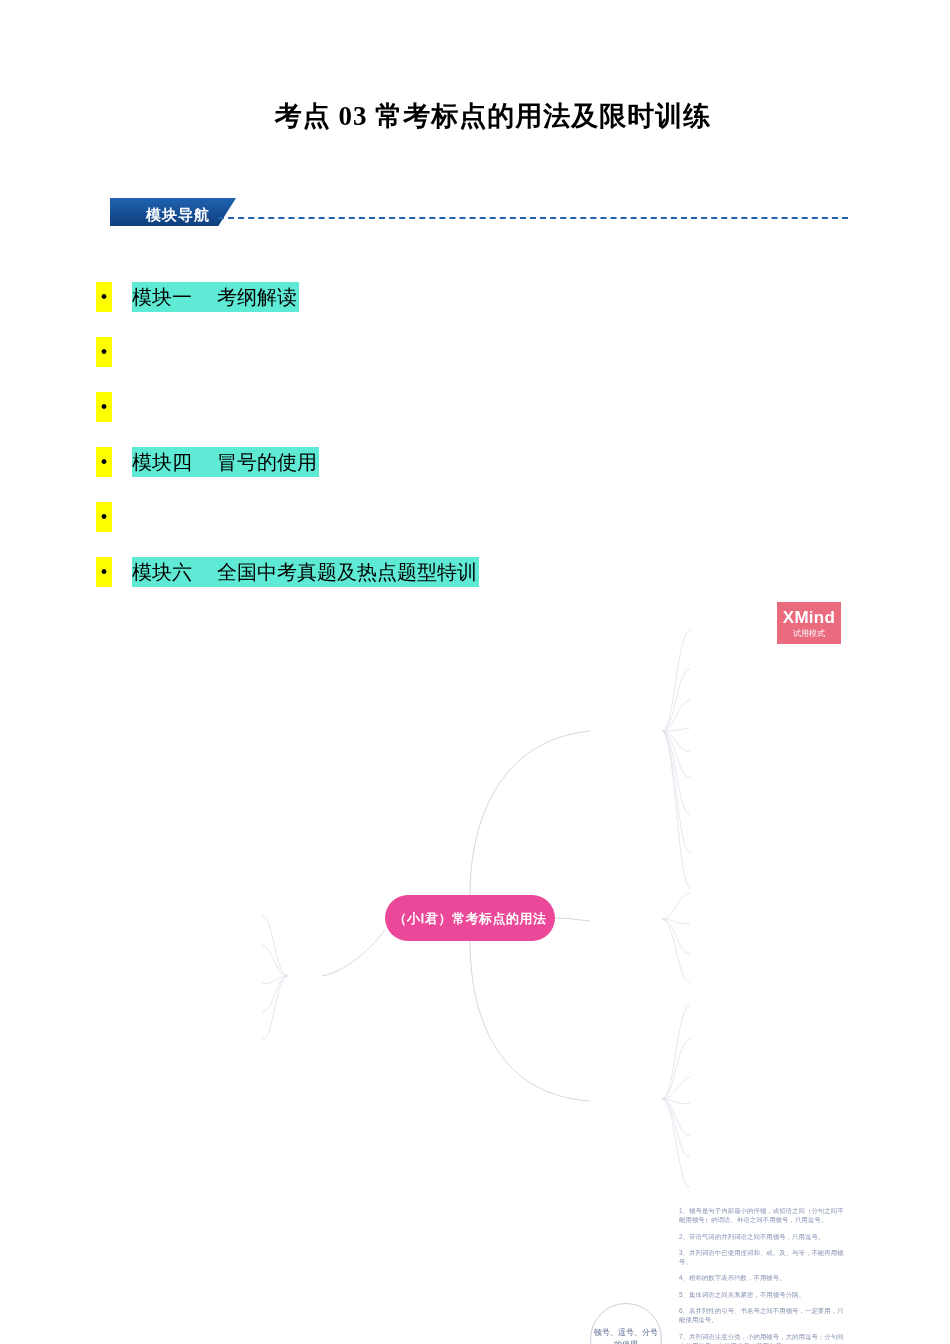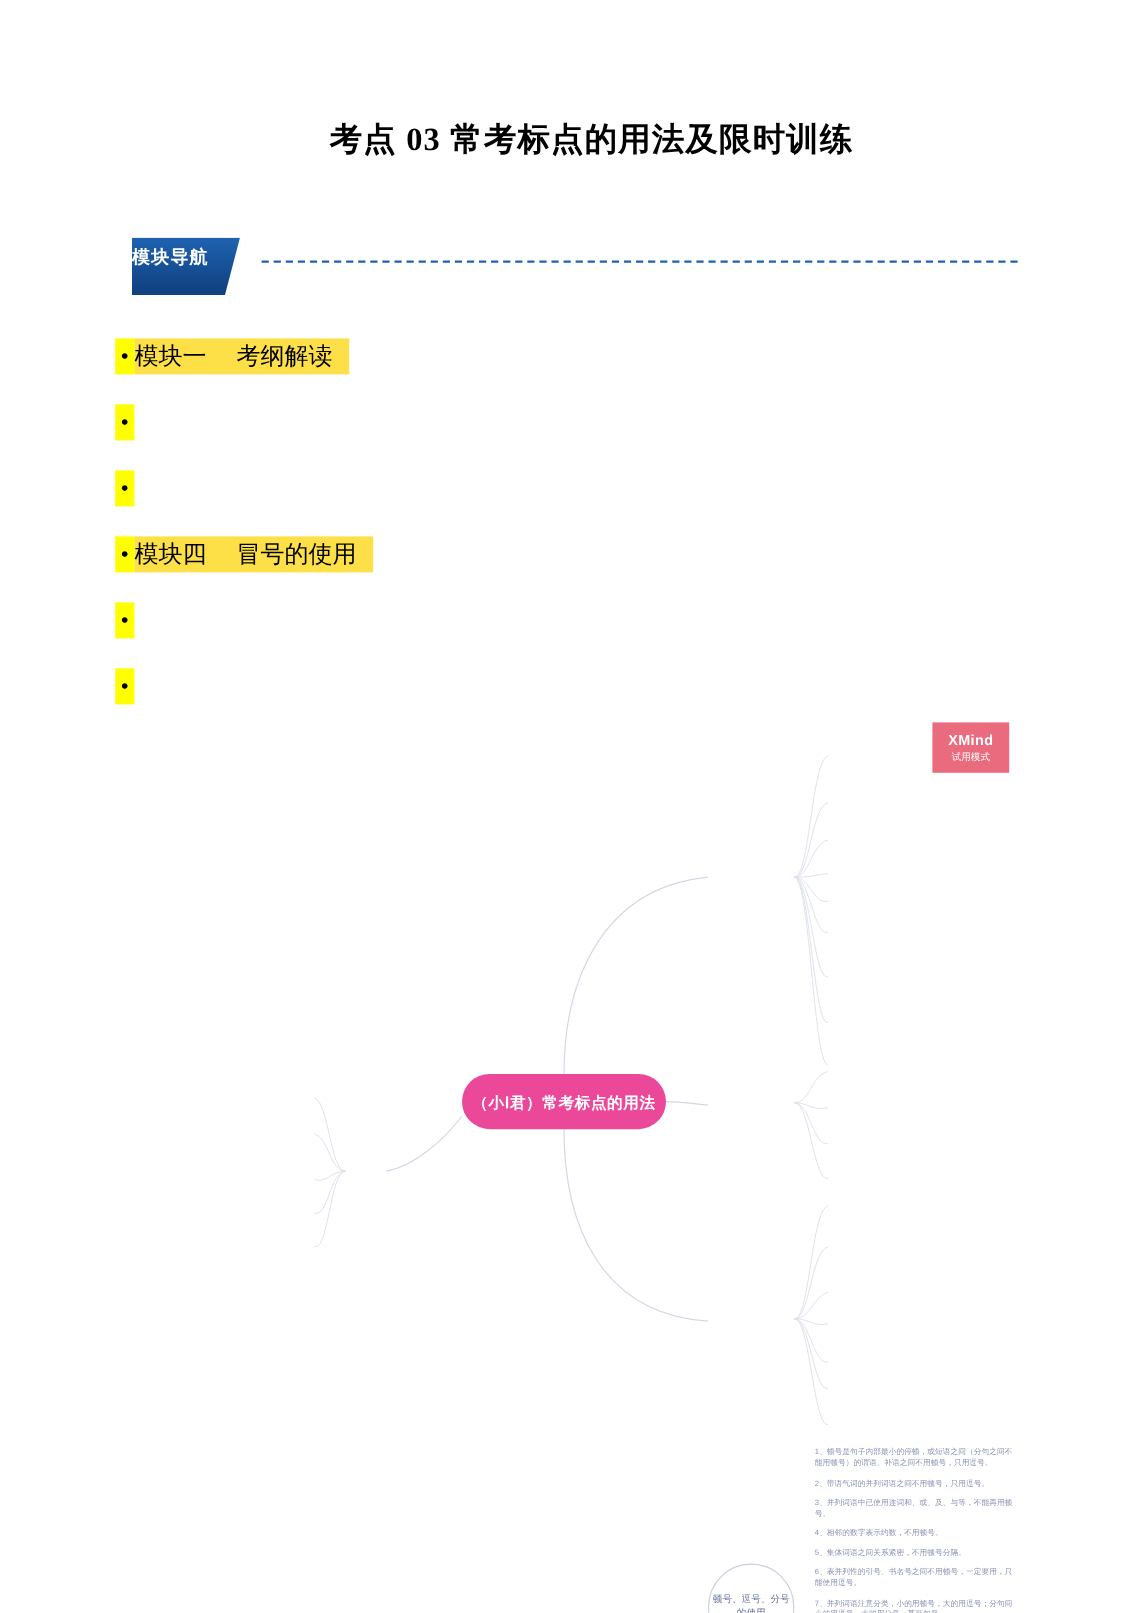--- a/index.html
+++ b/index.html
@@ -23,22 +23,22 @@
     letter-spacing: 1px;
     font-family: "Liberation Serif", "DejaVu Serif", serif;
     padding-left: 36px;
   }
 
   
   .nav-banner { position: absolute; left: 110px; top: 198px; height: 34px; }
   .nav-tag {
     position: relative;
     display: inline-block;
-    height: 48px;
-    padding: 0 26px 0 0;
+    height: 28px;
+    padding: 0 26px 0 36px;
     background: linear-gradient(180deg,#1f62b0 0%, #164f95 55%, #103f7c 100%);
     color: #ffffff;
     font-size: 15px;
     font-weight: bold;
     line-height: 34px;
     font-family: "Liberation Sans", sans-serif;
     letter-spacing: 1px;
     clip-path: polygon(0 0, 100% 0, 86% 100%, 0% 100%);
     box-shadow: 0 1px 2px rgba(0,0,0,.25);
   }
@@ -62,23 +62,24 @@
   .mod-bullet {
     width: 16px;
     font-size: 20px;
     line-height: 30px;
     background: #ffff00;
     color: #000;
     text-align: center;
     flex: 0 0 auto;
   }
   .mod-text {
-    background: #fde047;
-    padding-right: 14px;
+    background: #5eead4;
+    padding-right: 2px;
     white-space: pre;
+    margin-left: 20px;
   }
 
   
   .mindmap {
     position: absolute;
     left: 0; top: 590px;
     width: 950px; height: 620px;
   }
   .mm-svg { position: absolute; left: 0; top: 0; width: 950px; height: 620px; }
 
@@ -137,21 +138,21 @@
     background: #e8566d;
     opacity: .88;
     color: #ffffff;
     font-family: "Liberation Sans", sans-serif;
     display: flex;
     flex-direction: column;
     align-items: center;
     justify-content: center;
     line-height: 1;
   }
-  .xmind-wm .wm-main { font-size: 12px; font-weight: bold; letter-spacing: .3px; }
+  .xmind-wm .wm-main { font-size: 17px; font-weight: bold; letter-spacing: .3px; }
   .xmind-wm .wm-sub { font-size: 8px; margin-top: 4px; }
 </style>
 </head>
 <body>
 
 <div class="page">
 
   <h1 class="doc-title">考点 03 常考标点的用法及限时训练</h1>
 
   <div class="nav-banner">
@@ -172,20 +173,21 @@
     </div>
     <div class="mod-item">
       <span class="mod-bullet">•</span>
       <span class="mod-text">模块四　 冒号的使用</span>
     </div>
     <div class="mod-item">
       <span class="mod-bullet">•</span>
     </div>
     <div class="mod-item">
       <span class="mod-bullet">•</span>
+      <span class="mod-text">模块六　 全国中考真题及热点题型特训</span>
     </div>
   </div>
 
   <div class="mindmap">
 
     <svg class="mm-svg" viewBox="0 0 950 620">
       <g fill="none" stroke="#d3d8e4" stroke-width="1">
 
         <path d="M470,305 C470,230 500,150 590,141"></path>
 

